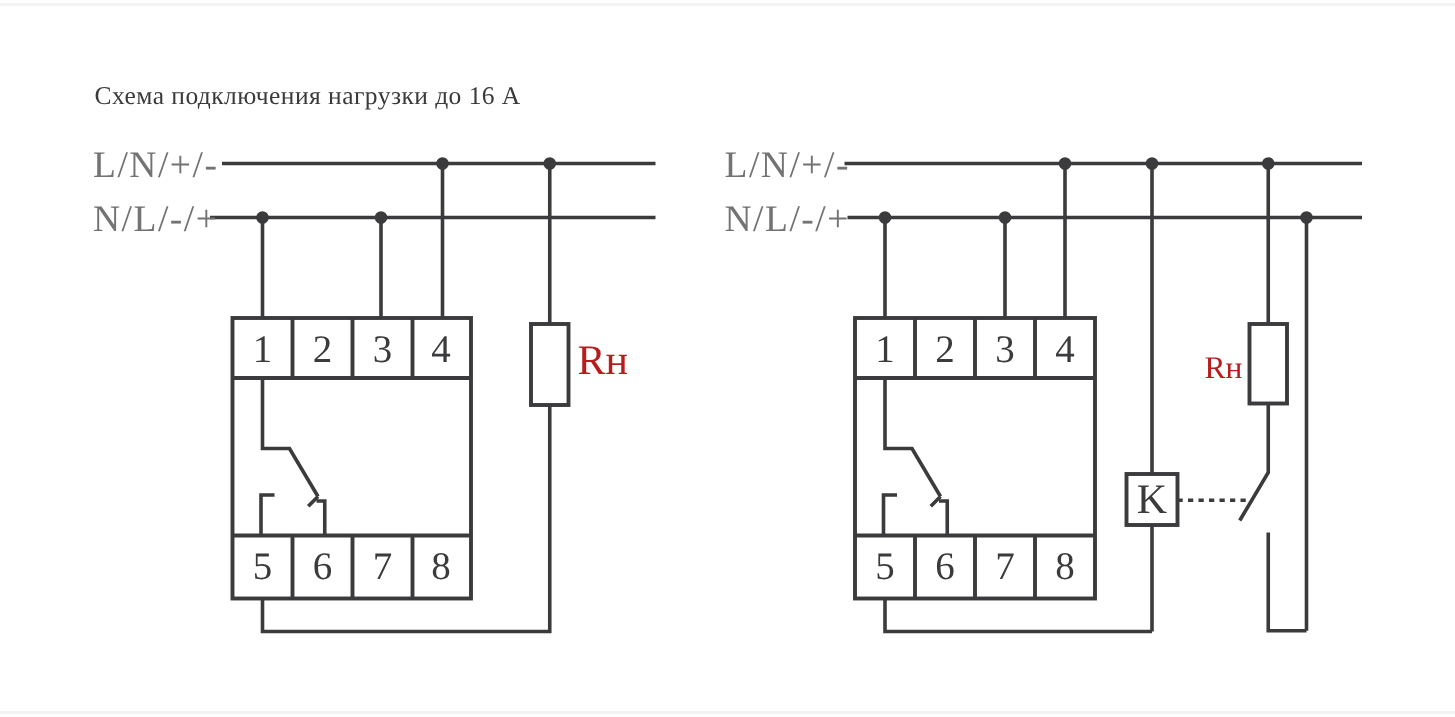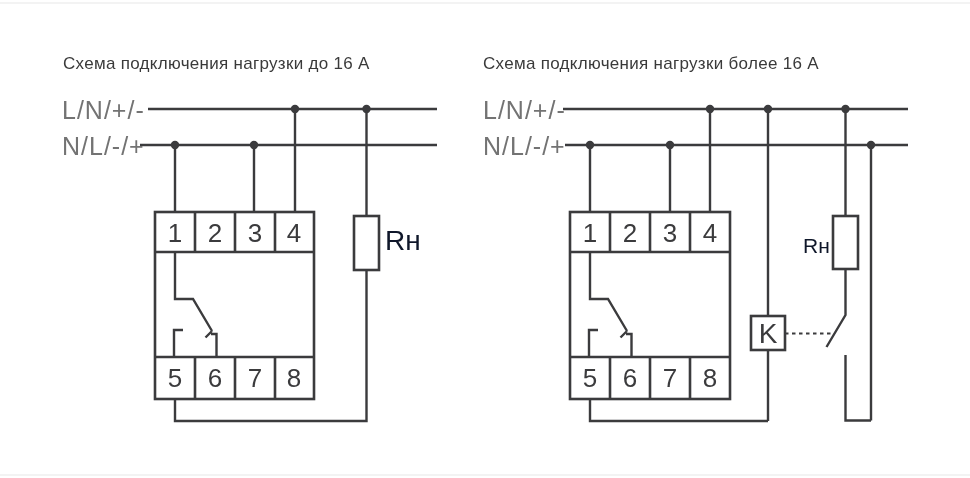--- a/index.html
+++ b/index.html
@@ -1,33 +1,33 @@
 <!DOCTYPE html>
 <html><head>
 <meta charset="utf-8">
 <style>
   html,body{margin:0;padding:0;background:#fff;}
   #stage{
     position:relative;width:970px;height:478px;background:#ffffff;overflow:hidden;
-    font-family:Liberation Sans, sans-serif;color:#3a3a3c;
+    font-family:Liberation Serif, serif;color:#3a3a3c;
   }
   .edge{position:absolute;left:0;width:970px;height:2px;background:#f3f3f3;}
   .title{
     position:absolute;top:54px;font-size:17px;letter-spacing:.3px;color:#3a3a3a;
     white-space:nowrap;
   }
   .bus-label{
     position:absolute;font-size:25px;letter-spacing:1px;color:#737373;
     line-height:27px;white-space:nowrap;
   }
   .digit{
     position:absolute;width:40px;height:28px;line-height:28px;text-align:center;
     font-size:26px;color:#3b3b3d;
   }
-  .load-label{position:absolute;color:#0f172a;white-space:nowrap;}
+  .load-label{position:absolute;color:#b91c1c;white-space:nowrap;}
   .load-label.big{font-size:28px;line-height:28px;}
   .load-label.small{font-size:21px;line-height:21px;}
   .coil-label{
     position:absolute;left:751px;top:316px;width:34px;height:34px;
     line-height:35px;text-align:center;font-size:28px;color:#3b3b3d;
   }
   svg{position:absolute;left:0;top:0;}
   .stroke{fill:none;stroke:#3b3b3d;stroke-width:2.4;stroke-linecap:butt;}
   .box{fill:none;stroke:#3b3b3d;stroke-width:2.6;}
   .dot{fill:#3b3b3d;stroke:none;}
@@ -101,21 +101,20 @@
 
       <g>
         <rect class="box" x="833" y="216" width="25" height="53"></rect>
         <path class="stroke" d="M845.5,269 V315 L826.5,347"></path>
         <path class="stroke" d="M845.5,355 V420.5 H871"></path>
       </g>
     </g>
   </svg>
 
   <div class="title" style="left:63px">Схема подключения нагрузки до 16 А</div>
-  <div class="title" style="left:483px">Схема подключения нагрузки более 16 А</div>
 
   <div class="bus-label" style="left:62px;top:97px">L/N/+/-</div>
   <div class="bus-label" style="left:62px;top:133px">N/L/-/+</div>
   <div class="bus-label" style="left:483px;top:97px">L/N/+/-</div>
   <div class="bus-label" style="left:483px;top:133px">N/L/-/+</div>
 
   <div class="digit" style="left:155px;top:219px">1</div>
   <div class="digit" style="left:195px;top:219px">2</div>
   <div class="digit" style="left:235px;top:219px">3</div>
   <div class="digit" style="left:274px;top:219px">4</div>

